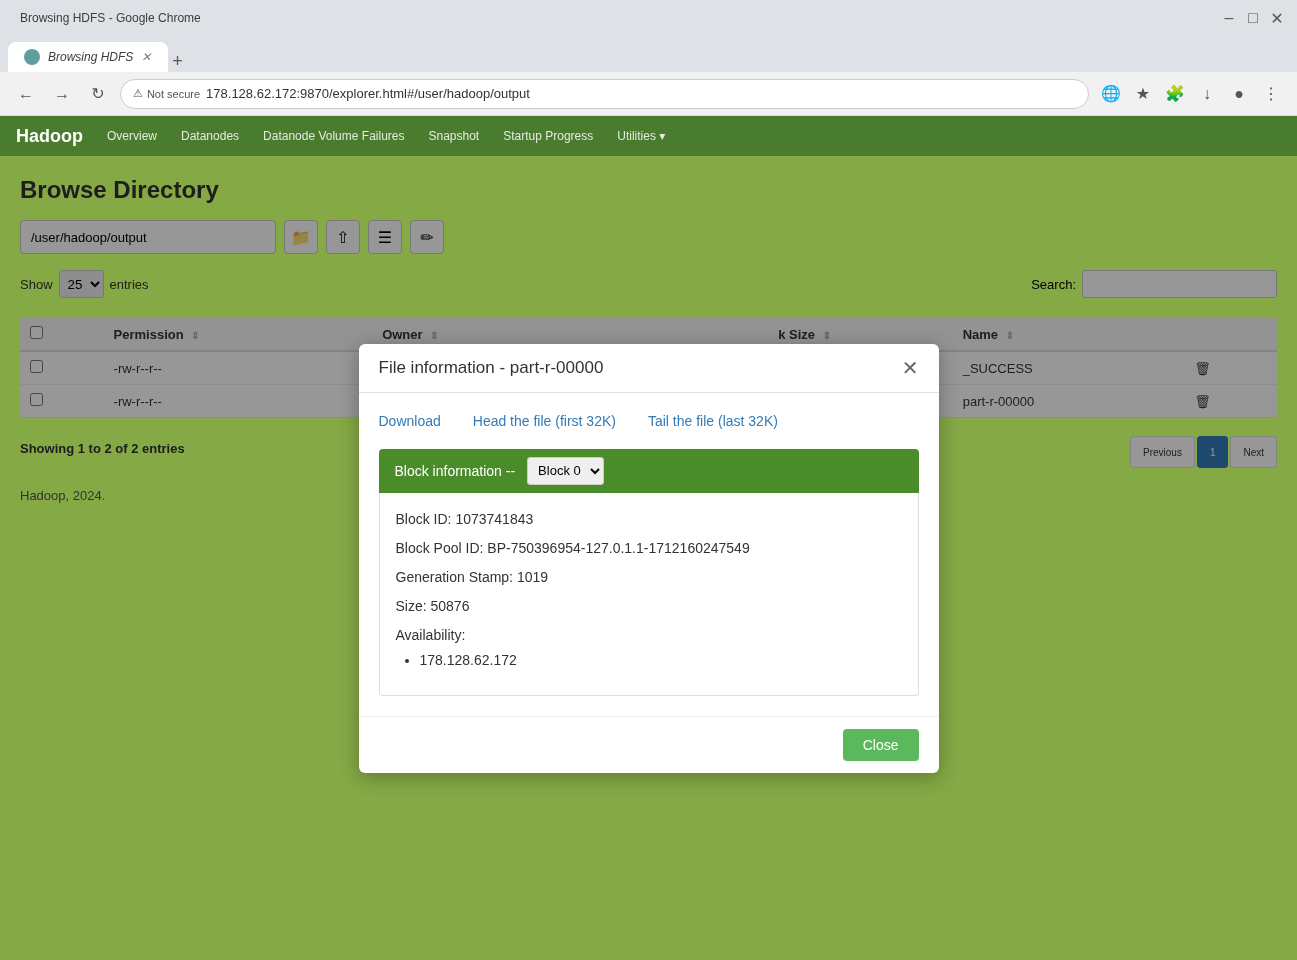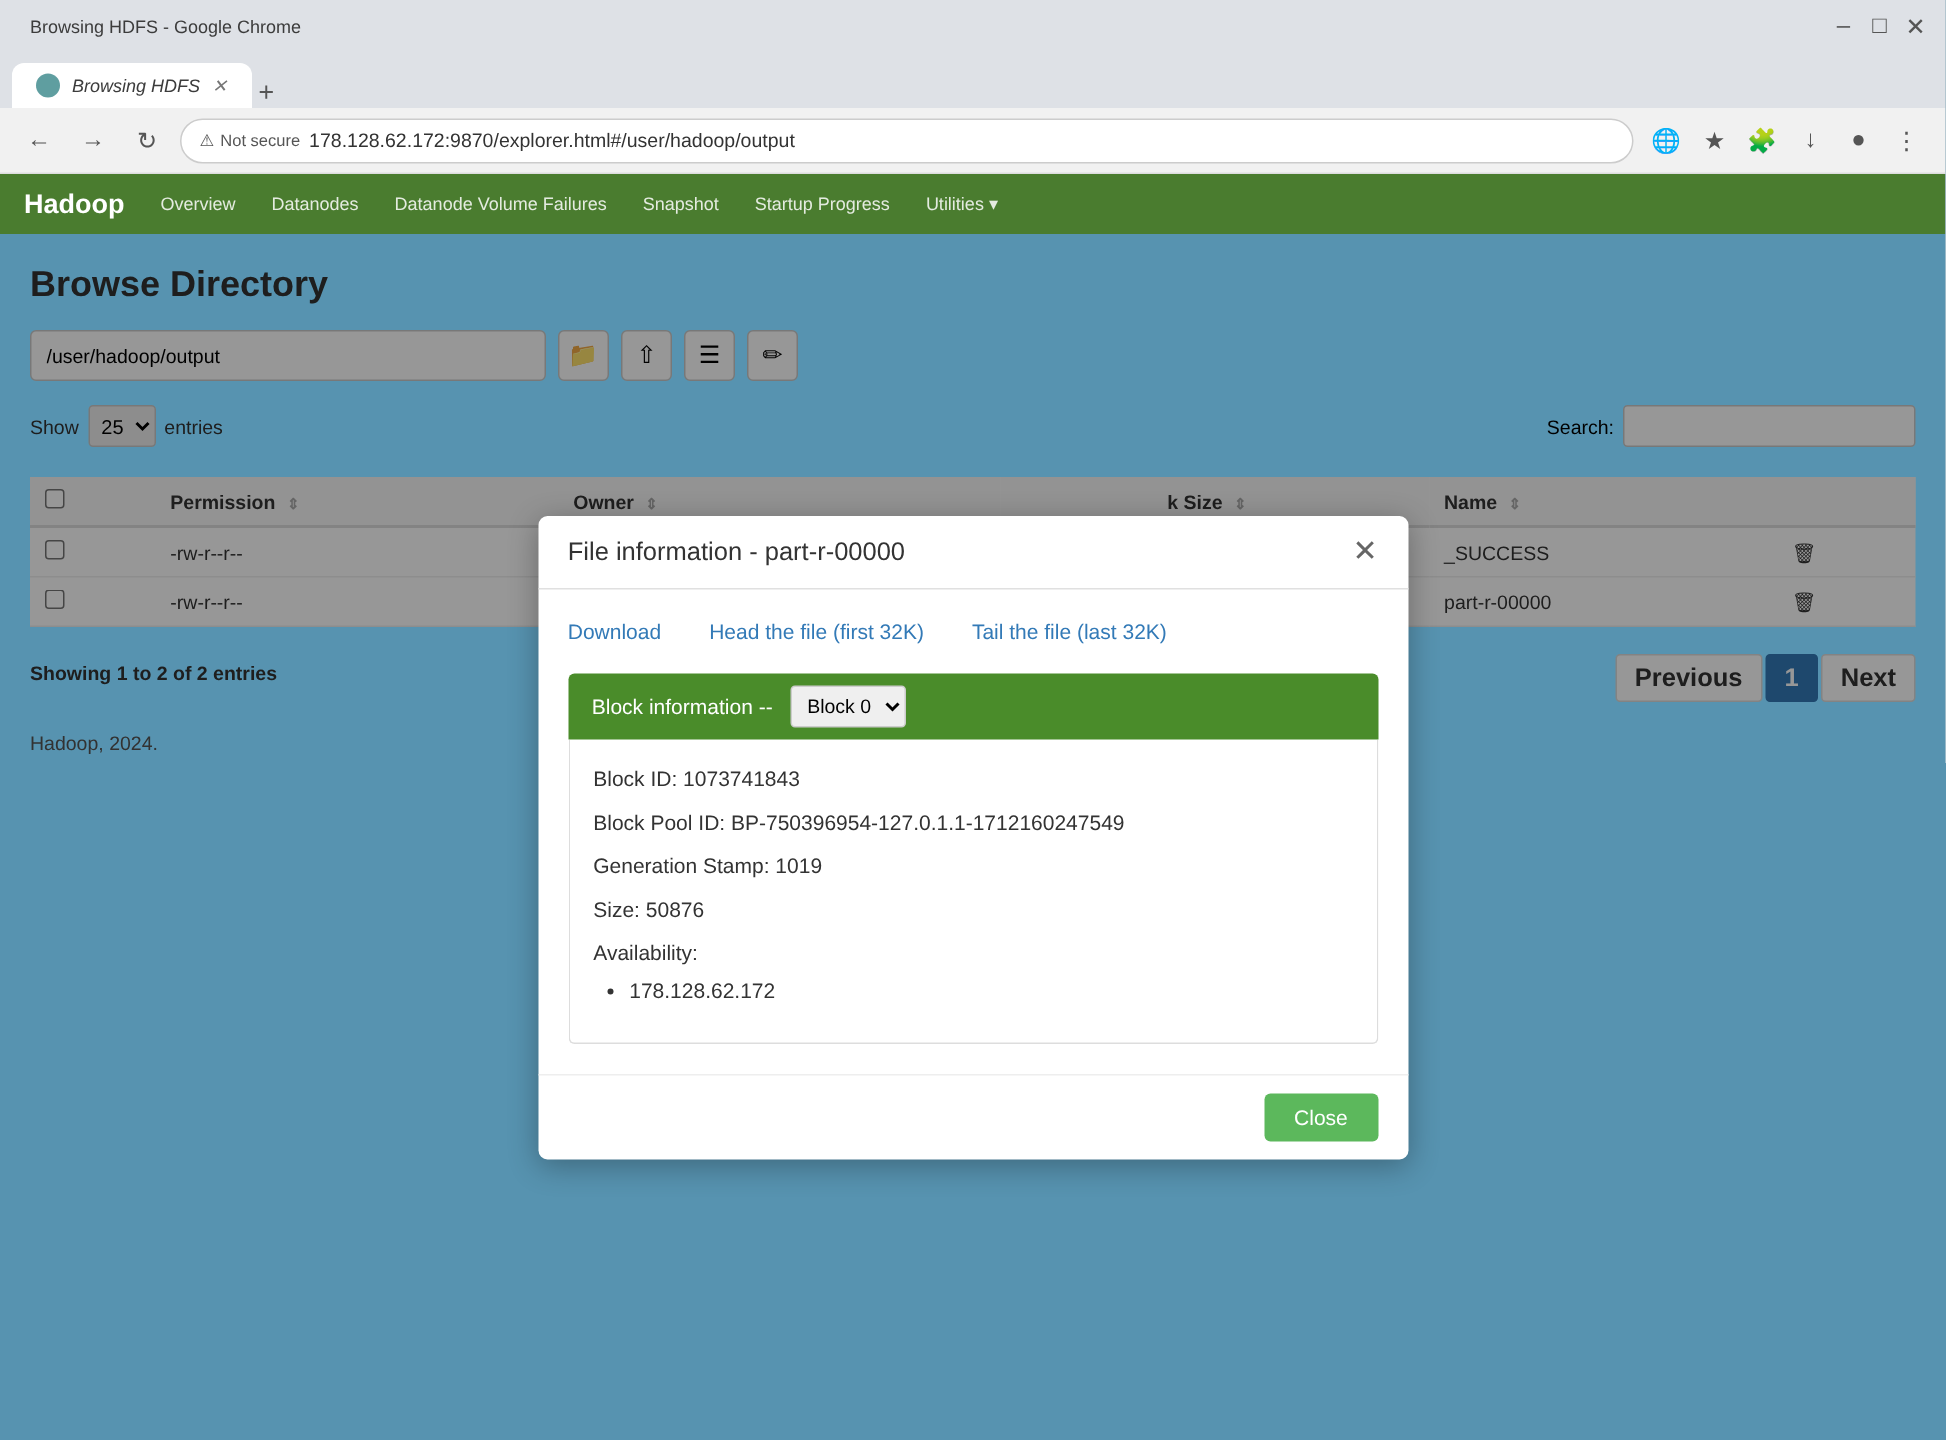--- a/index.html
+++ b/index.html
@@ -25,42 +25,42 @@
     .address-url { color: #333; font-size: 13px; }
     .browser-actions { display: flex; gap: 4px; align-items: center; }
     .action-btn { width: 28px; height: 28px; border: none; background: none; cursor: pointer; border-radius: 50%; display: flex; align-items: center; justify-content: center; color: #555; font-size: 16px; }
 
     
     .hadoop-app { flex: 1; display: flex; flex-direction: column; overflow: hidden; position: relative; }
     .hadoop-navbar { background: #4a7c2f; height: 40px; display: flex; align-items: center; padding: 0 16px; gap: 24px; }
     .hadoop-brand { color: white; font-size: 18px; font-weight: bold; }
     .hadoop-nav-item { color: rgba(255,255,255,0.85); font-size: 12px; cursor: pointer; padding: 4px 0; }
 
-    .hadoop-content { flex: 1; background: #7dd3fc; padding: 20px; overflow: auto; position: relative; }
+    .hadoop-content { flex: 1; background: #bef264; padding: 20px; overflow: auto; position: relative; }
 
     
     .page-title { font-size: 24px; color: #333; margin-bottom: 16px; }
     .directory-controls { display: flex; align-items: center; gap: 8px; margin-bottom: 16px; }
-    .dir-input { height: 34px; border: 1px solid #ccc; border-radius: 4px; padding: 5px 10px; font-size: 13px; width: 344px; background: white; }
+    .dir-input { height: 34px; border: 1px solid #ccc; border-radius: 4px; padding: 5px 10px; font-size: 13px; width: 256px; background: white; }
     .icon-btn { width: 34px; height: 34px; border: 1px solid #ccc; background: white; border-radius: 4px; cursor: pointer; display: flex; align-items: center; justify-content: center; font-size: 16px; }
 
     .show-entries { display: flex; align-items: center; gap: 6px; margin-bottom: 12px; font-size: 13px; color: #333; }
     .entries-select { height: 28px; border: 1px solid #ccc; border-radius: 3px; padding: 0 4px; }
 
     .search-bar { display: flex; align-items: center; gap: 6px; margin-bottom: 12px; justify-content: flex-start; font-size: 13px; }
     .search-input { height: 28px; border: 1px solid #ccc; border-radius: 3px; padding: 0 8px; }
 
     .dir-table { width: 100%; border-collapse: collapse; font-size: 13px; background: white; }
     .dir-table th { background: #f8f8f8; border-bottom: 2px solid #ddd; padding: 8px 10px; text-align: left; color: #333; white-space: nowrap; }
     .dir-table td { padding: 8px 10px; border-bottom: 1px solid #eee; color: #333; }
     .sort-icon { color: #aaa; font-size: 10px; margin-left: 4px; }
     .link-text { color: #337ab7; cursor: pointer; }
     .showing-text { font-size: 13px; color: #333; margin: 10px 0; font-weight: bold; }
     .pagination { display: flex; align-items: center; gap: 2px; justify-content: flex-end; margin-top: 8px; }
-    .page-btn { height: 32px; padding: 0 12px; border: 1px solid #ddd; background: white; cursor: pointer; font-size: 17px; color: #333; border-radius: 3px; font-weight: bold; }
+    .page-btn { height: 32px; padding: 0 12px; border: 1px solid #ddd; background: white; cursor: pointer; font-size: 10px; color: #333; border-radius: 3px; }
     .page-btn.active { background: #337ab7; color: white; border-color: #337ab7; }
     .footer { color: #555; font-size: 13px; margin-top: 20px; }
 
     
     .modal-overlay { position: absolute; top: 0; left: 0; right: 0; bottom: 0; background: rgba(0,0,0,0.3); display: flex; align-items: center; justify-content: center; z-index: 100; }
     .modal { background: white; border-radius: 6px; width: 580px; box-shadow: 0 4px 20px rgba(0,0,0,0.3); }
     .modal-header { padding: 14px 20px; border-bottom: 1px solid #e0e0e0; display: flex; align-items: center; justify-content: space-between; }
     .modal-title { font-size: 17px; font-weight: 500; color: #333; }
     .modal-close { background: none; border: none; font-size: 20px; color: #666; cursor: pointer; line-height: 1; }
     .modal-body { padding: 20px; }

